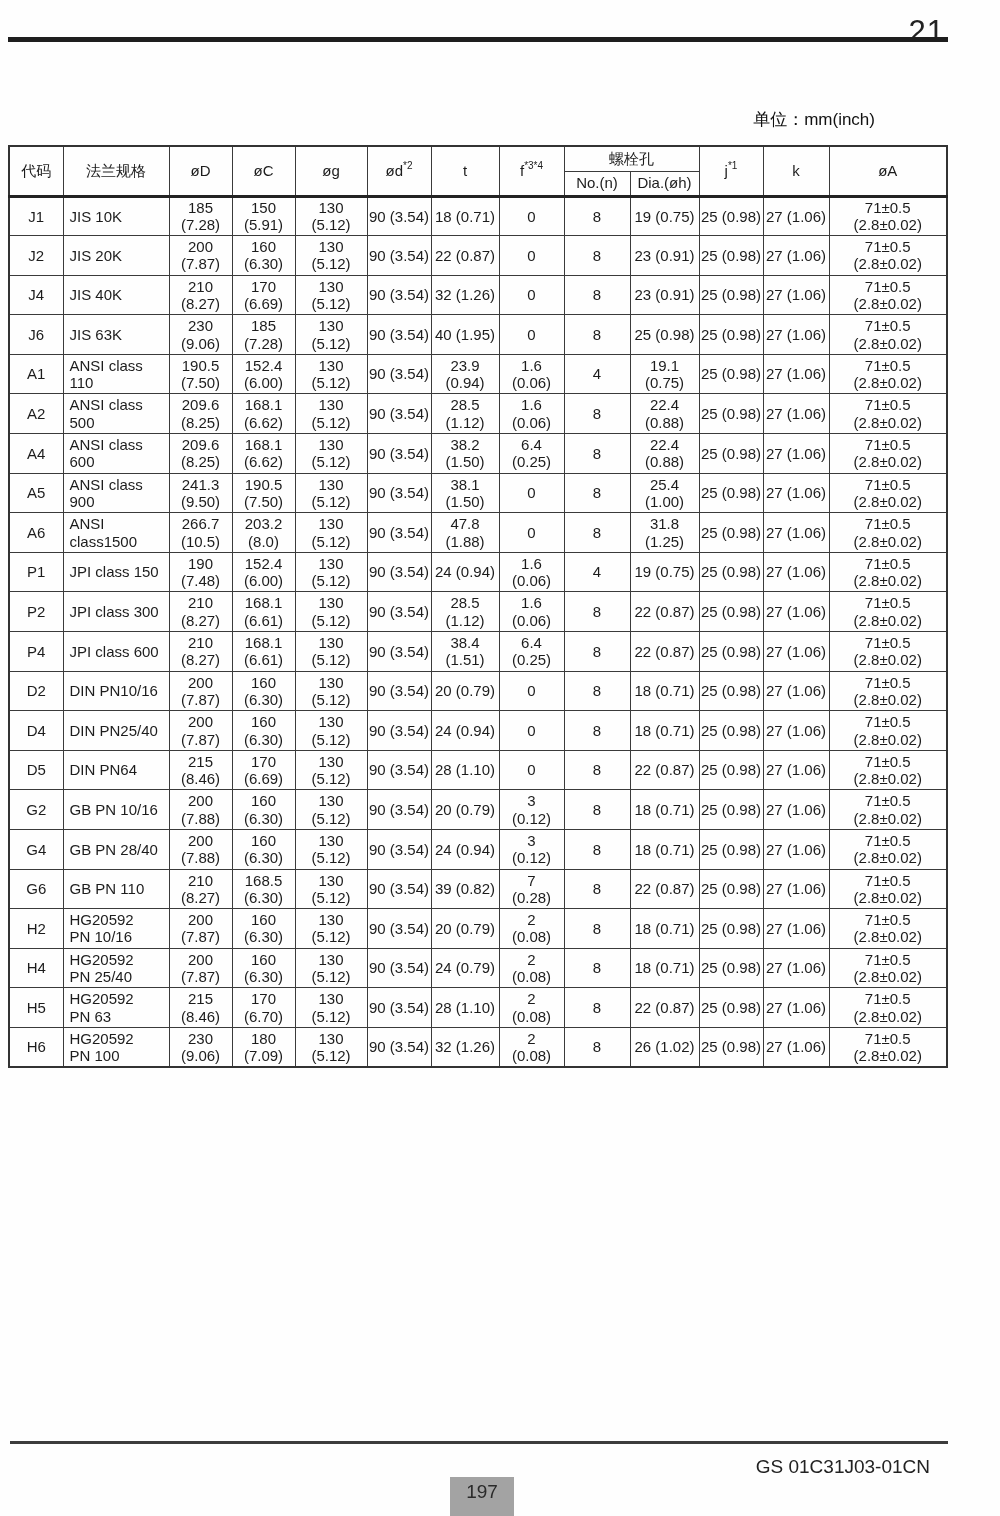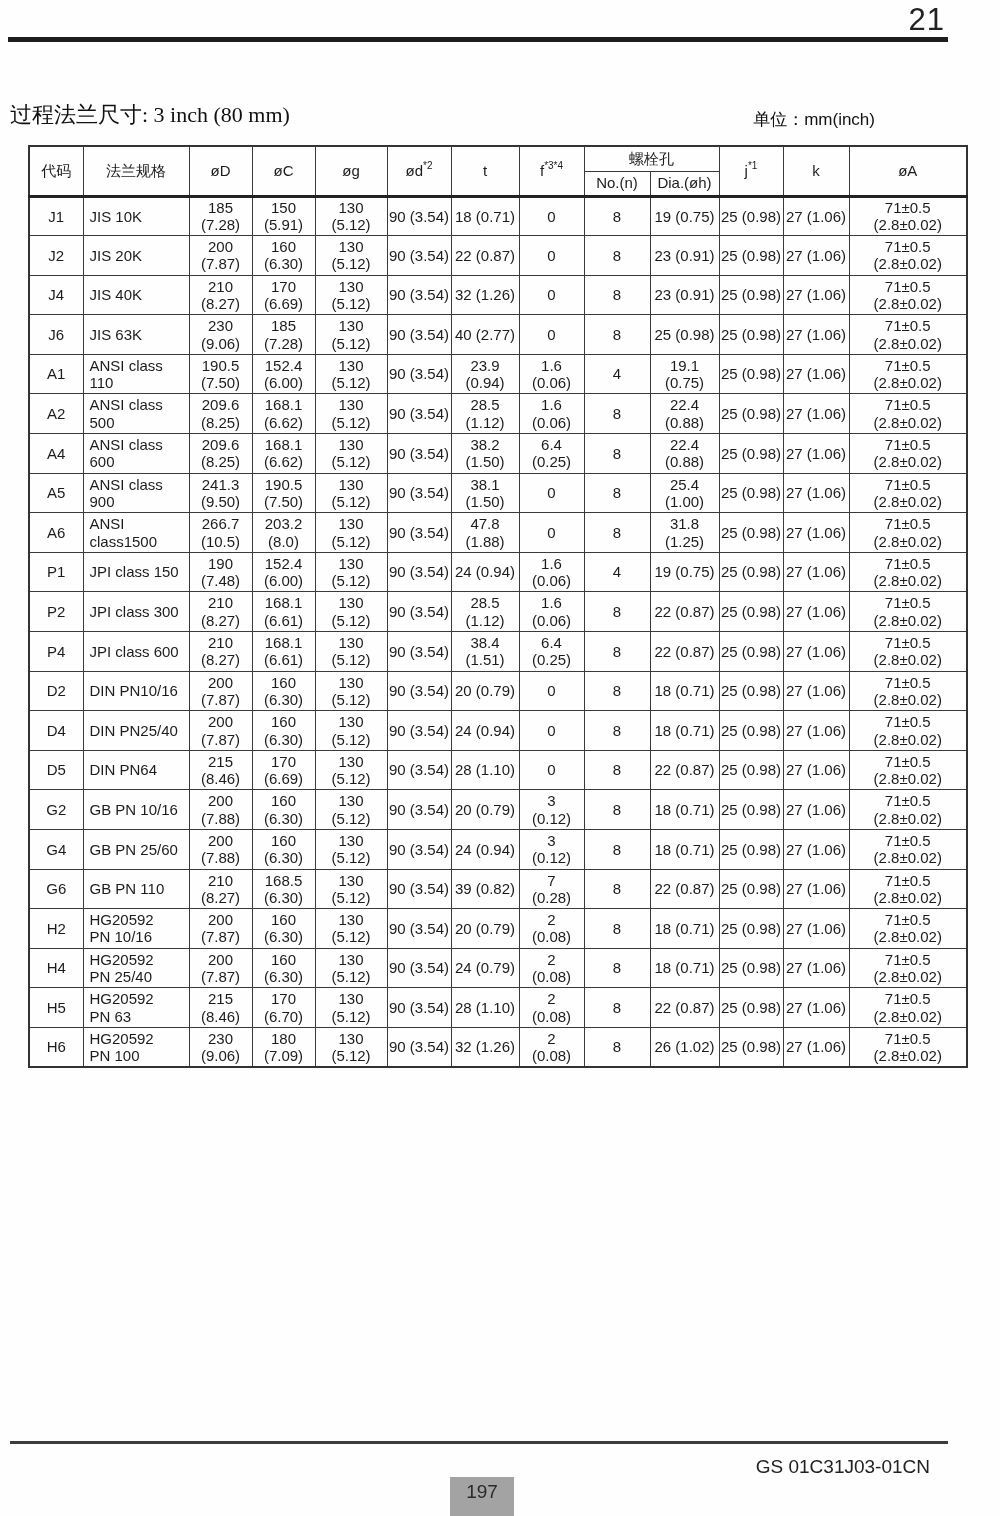--- a/index.html
+++ b/index.html
@@ -8,21 +8,21 @@
     position: relative;
     width: 1000px;
     height: 1516px;
     background: #fefefe;
     font-family: "Liberation Sans", sans-serif;
     color: #1c1c1c;
     overflow: hidden;
   }
   .page-number {
     position: absolute;
-    top: 2px;
+    top: 14px;
     right: 55px;
     font-size: 31px;
     letter-spacing: 1px;
     color: #222;
   }
   .top-rule {
     position: absolute;
     top: 37px;
     left: 8px;
     width: 940px;
@@ -41,21 +41,21 @@
     position: absolute;
     top: 108px;
     right: 125px;
     font-family: Liberation Sans, sans-serif;
     font-size: 17px;
     color: #111;
   }
   table.flange {
     position: absolute;
     top: 145px;
-    left: 28px;
+    left: 8px;
     width: 938px;
     border-collapse: collapse;
     table-layout: fixed;
     font-size: 15px;
     color: #1c1c1c;
     border: 2px solid #333;
   }
   table.flange th, table.flange td {
     border: 1.5px solid #3a3a3a;
     text-align: center;
@@ -106,21 +106,20 @@
   }
 </style>
 </head>
 <body>
 
 <div class="page">
 
   <div class="page-number">21</div>
   <div class="top-rule"></div>
 
-  <div class="doc-title">过程法兰尺寸: 3 inch (80 mm)</div>
   <div class="unit-label">单位：mm(inch)</div>
 
   <table class="flange">
     <colgroup>
       <col style="width:54px">
       <col style="width:106px">
       <col style="width:63px">
       <col style="width:63px">
       <col style="width:72px">
       <col style="width:64px">
@@ -213,21 +212,21 @@
         <tr>
           <td>J6</td>
           <td class="spec">JIS 63K</td>
           <td>230
 (9.06)</td>
           <td>185
 (7.28)</td>
           <td>130
 (5.12)</td>
           <td>90 (3.54)</td>
-          <td>40 (2.77)</td>
+          <td>40 (1.95)</td>
           <td>0</td>
           <td>8</td>
           <td>25 (0.98)</td>
           <td>25 (0.98)</td>
           <td>27 (1.06)</td>
           <td>71±0.5
 (2.8±0.02)</td>
         </tr>
         <tr>
           <td>A1</td>
@@ -471,21 +470,21 @@
 (0.12)</td>
           <td>8</td>
           <td>18 (0.71)</td>
           <td>25 (0.98)</td>
           <td>27 (1.06)</td>
           <td>71±0.5
 (2.8±0.02)</td>
         </tr>
         <tr>
           <td>G4</td>
-          <td class="spec">GB PN 25/60</td>
+          <td class="spec">GB PN 28/40</td>
           <td>200
 (7.88)</td>
           <td>160
 (6.30)</td>
           <td>130
 (5.12)</td>
           <td>90 (3.54)</td>
           <td>24 (0.94)</td>
           <td>3
 (0.12)</td>

